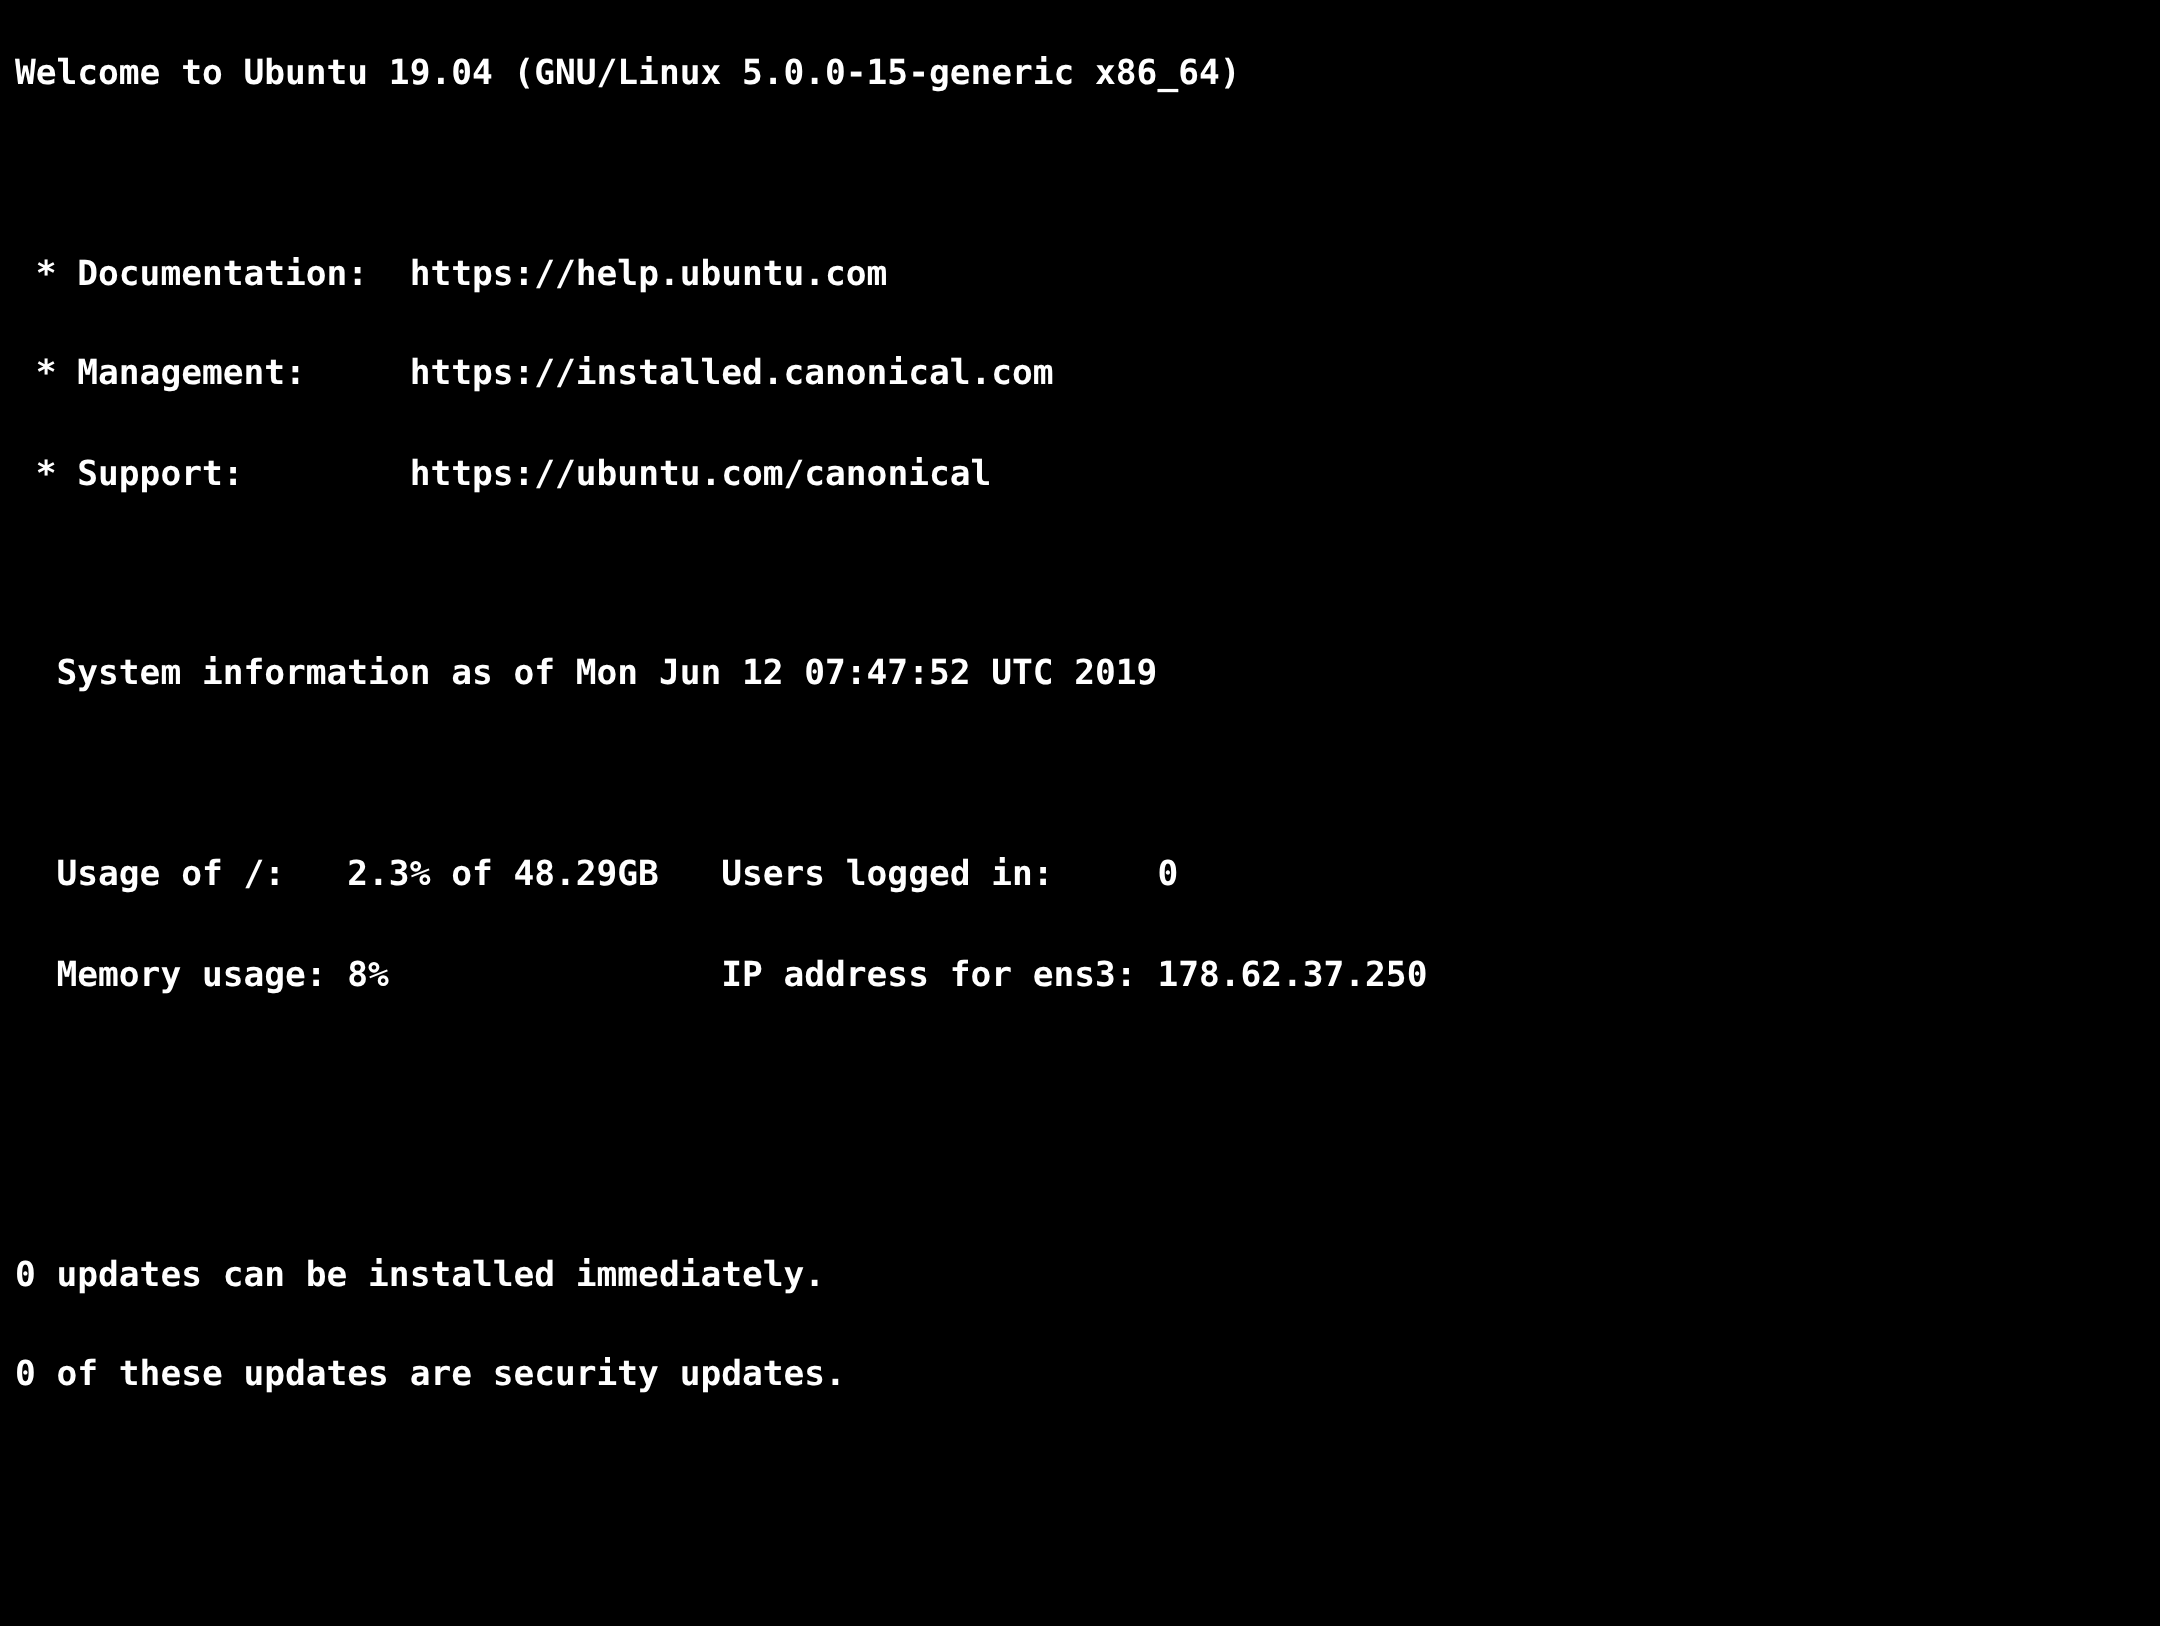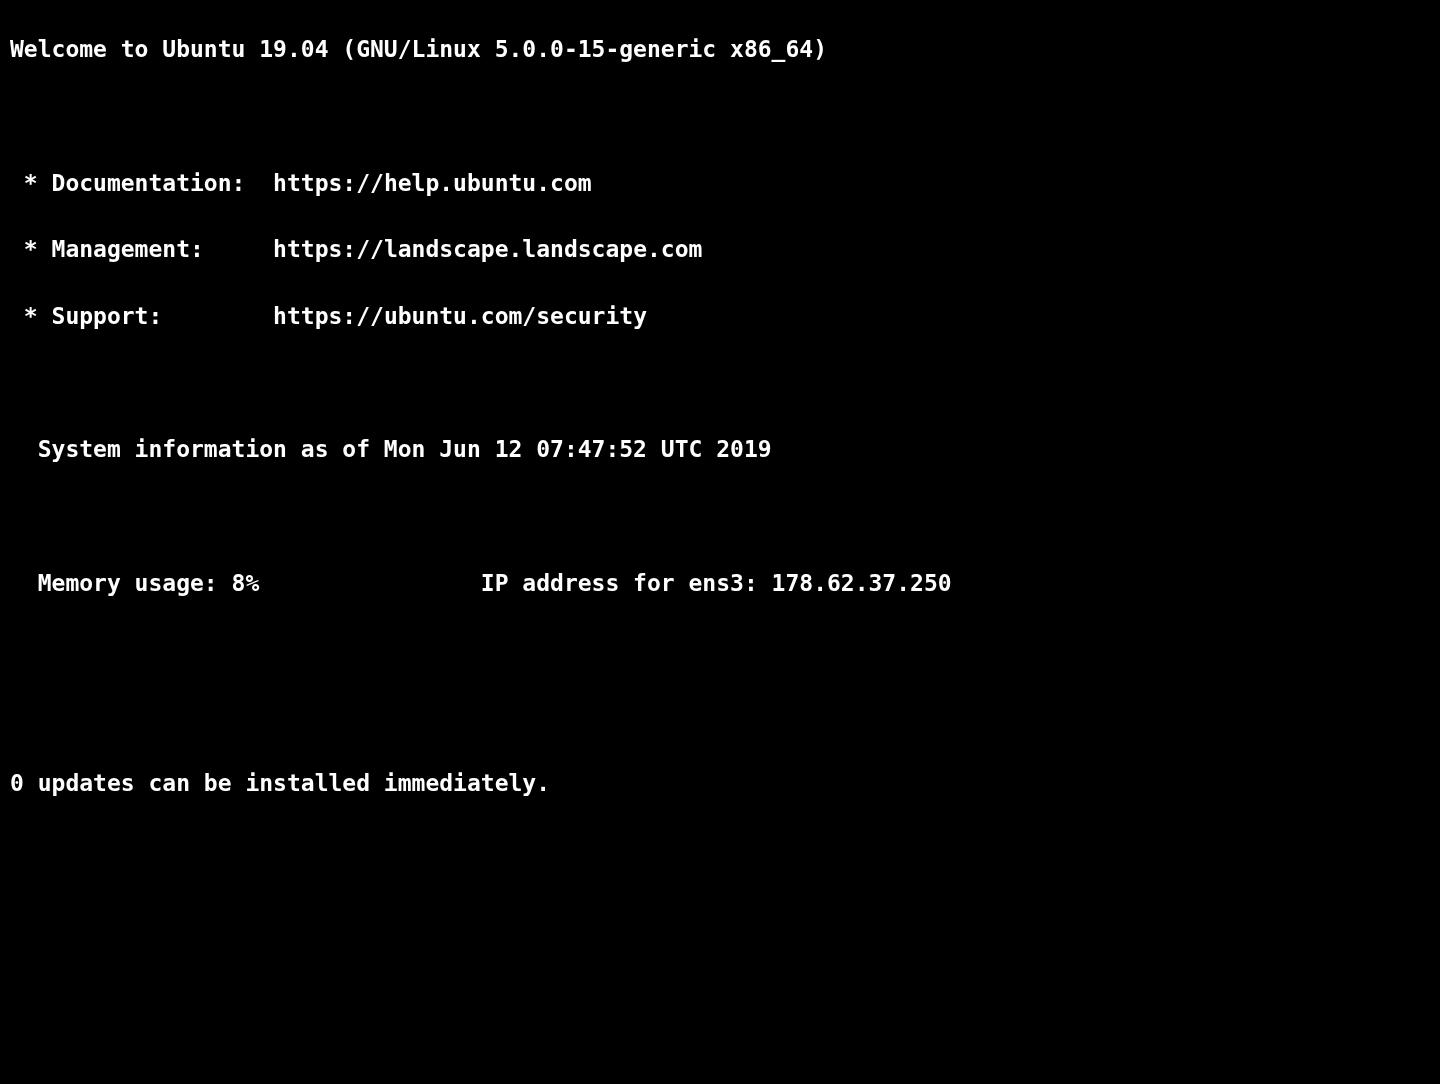--- a/index.html
+++ b/index.html
@@ -20,29 +20,31 @@
   }
   .row { display: block; font-weight: bold; }
 </style>
 </head>
 <body>
 
 <div class="term">
 <span class="row">Welcome to Ubuntu 19.04 (GNU/Linux 5.0.0-15-generic x86_64)</span>
 <span class="row"> </span>
 <span class="row"><span> * Documentation:  </span><span>https://help.ubuntu.com</span></span>
-<span class="row"><span> * Management:     </span><span>https://landscape.landscape.com</span></span>
-<span class="row"><span> * Support:        </span><span>https://ubuntu.com/security</span></span>
+<span class="row"><span> * Management:     </span><span>https://installed.canonical.com</span></span>
+<span class="row"><span> * Support:        </span><span>https://ubuntu.com/canonical</span></span>
 <span class="row"> </span>
 <span class="row">  System information as of Mon Jun 12 07:47:52 UTC 2019</span>
 <span class="row"> </span>
+<span class="row" id="stat-row-2">  Usage of /:   2.3% of 48.29GB   Users logged in:     0</span>
 <span class="row" id="stat-row-3">  Memory usage: 8%                IP address for ens3: 178.62.37.250</span>
 <span class="row"> </span>
 <span class="row"> </span>
 <span class="row">0 updates can be installed immediately.</span>
+<span class="row">0 of these updates are security updates.</span>
 
 
 
 
 
 
 
 
 
 

